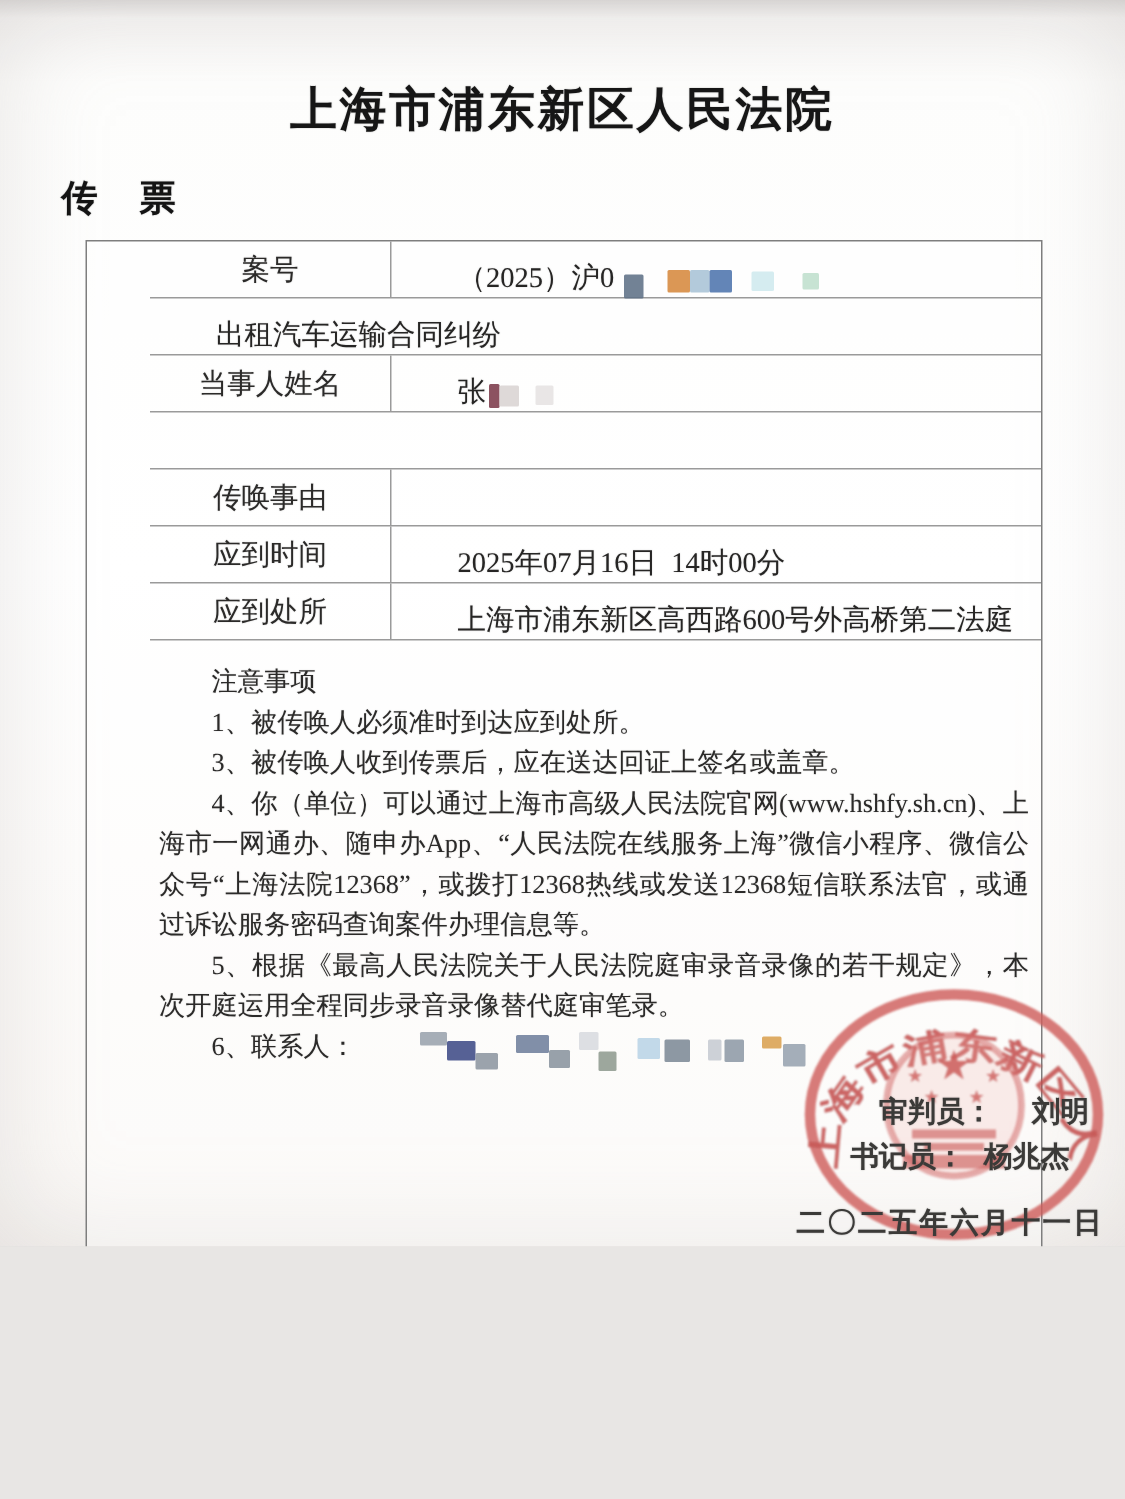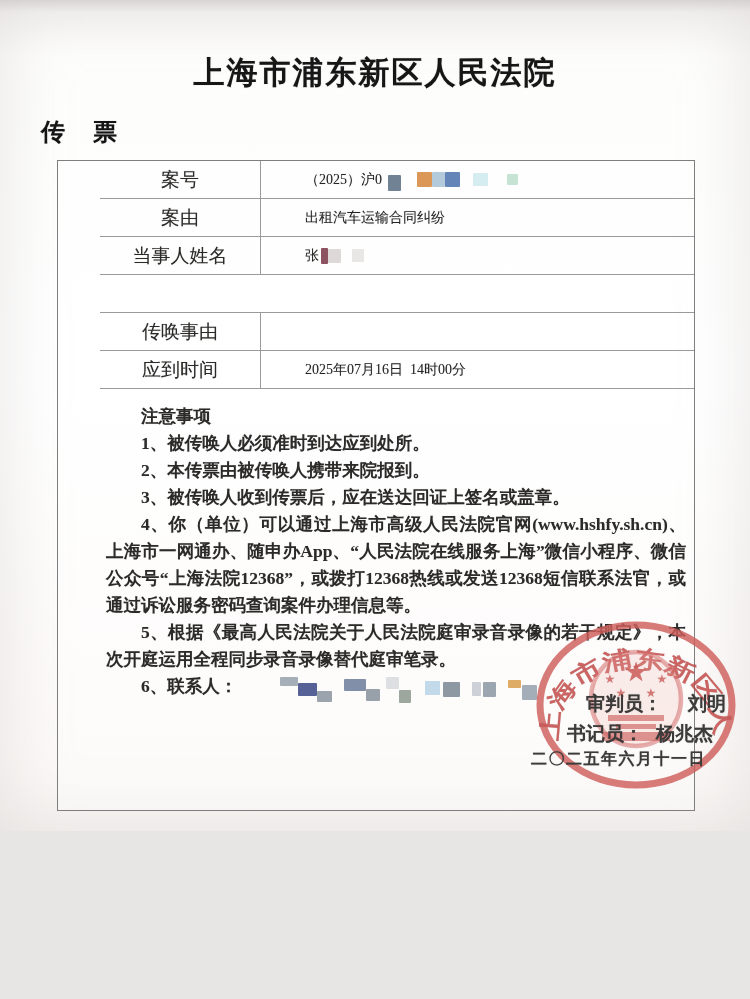--- a/index.html
+++ b/index.html
@@ -27,47 +27,47 @@
     box-sizing:border-box;
     padding-left:42px;
   }
   .t-row{display:flex;height:38px;border-bottom:1px solid #9a9a9a;box-sizing:border-box;}
   .t-label{
     width:161px;border-right:1px solid #9a9a9a;box-sizing:border-box;
     display:flex;align-items:center;justify-content:center;
     font-size:19px;color:#2b2a29;text-shadow:0 0 1px rgba(40,40,40,.25);
   }
   .t-value{
-    flex:1;display:flex;align-items:center;padding-left:44px;
-    font-size:14px;color:#262524;text-shadow:0 0 1px rgba(40,40,40,.25);
+    flex:1;display:flex;align-items:flex-end;padding-left:44px;
+    font-size:19px;color:#262524;text-shadow:0 0 1px rgba(40,40,40,.25);
     white-space:pre;
   }
   .notes-cell{
     position:relative;height:421px;box-sizing:border-box;
     padding:14px 8px 0 6px;
     font-size:17.5px;line-height:27px;color:#2b2a29;
     text-shadow:0 0 1px rgba(40,40,40,.22);
   }
-  .notes-cell p{margin:0;text-indent:2em;text-align:justify;font-weight:bold;}
+  .notes-cell p{margin:0;text-indent:2em;text-align:justify;}
   .notes-heading{margin:0 0 0 10px;text-indent:0;}
   .blk{display:inline-block;position:relative;vertical-align:middle;border-radius:1px;opacity:.88;}
   .blocks{display:inline-block;vertical-align:middle;margin-left:6px;white-space:nowrap;}
   .seal{
     position:absolute;left:434px;top:230px;width:204px;height:172px;
     filter:blur(.6px);opacity:.93;
   }
   .sig-line{
     position:absolute;font-size:19px;font-weight:700;color:#3b3a38;
     text-shadow:0 0 1px rgba(50,50,50,.45);white-space:nowrap;
   }
   .sig-judge{left:486px;top:301px;}
   .sig-clerk{left:467px;top:331px;}
   .sig-name-judge{margin-left:26px;}
   .sig-name-clerk{margin-left:13px;}
-  .sig-date{left:431px;top:356px;font-size:16px;letter-spacing:1.5px;text-align:center;}
+  .sig-date{left:431px;top:375px;font-size:19px;letter-spacing:1.5px;text-align:center;}
   .footer-note{
     position:absolute;left:68px;top:852px;font-size:16px;color:#2d2c2b;
     text-shadow:0 0 1px rgba(40,40,40,.25);
   }
 </style>
 </head>
 <body>
 
 <div class="page">
 
@@ -75,21 +75,20 @@
   <div class="doc-title">传　票</div>
 
   <div class="doc-box">
 
     <div class="t-row">
       <div class="t-label">案号</div>
       <div class="t-value"><span>（2025）沪0</span><span class="blocks"><span class="blk" style="background: rgb(94, 113, 134); width: 13px; height: 16px; top: 3px;"></span><span class="blk" style="background: rgb(214, 137, 62); width: 15px; height: 15px; margin-left: 16px;"></span><span class="blk" style="background: rgb(169, 195, 214); width: 13px; height: 15px;"></span><span class="blk" style="background: rgb(77, 116, 173); width: 15px; height: 15px;"></span><span class="blk" style="background: rgb(207, 233, 238); width: 15px; height: 13px; margin-left: 13px;"></span><span class="blk" style="background: rgb(191, 223, 205); width: 11px; height: 11px; margin-left: 19px;"></span></span></div>
     </div>
 
     <div class="t-row">
-      <div class="t-label">案由</div>
       <div class="t-value">出租汽车运输合同纠纷</div>
     </div>
 
     <div class="t-row">
       <div class="t-label">当事人姓名</div>
       <div class="t-value"><span>张</span><span class="blocks" style="margin-left:2px"><span class="blk" style="background: rgb(124, 58, 74); width: 7px; height: 16px;"></span><span class="blk" style="background: rgb(217, 212, 211); width: 13px; height: 14px;"></span><span class="blk" style="background: rgb(230, 227, 226); width: 12px; height: 13px; margin-left: 11px;"></span></span></div>
     </div>
 
     <div class="t-row">
       <div class="t-value"></div>
@@ -97,25 +96,28 @@
 
     <div class="t-row">
       <div class="t-label">传唤事由</div>
     </div>
 
     <div class="t-row">
       <div class="t-label">应到时间</div>
       <div class="t-value">2025年07月16日  14时00分</div>
     </div>
 
+    <div class="t-row">
+      <div class="t-label">应到处所</div>
+      <div class="t-value">上海市浦东新区高西路600号外高桥第二法庭</div>
+    </div>
 
     <div class="notes-cell">
       <p class="notes-heading">注意事项</p>
       <p>1、被传唤人必须准时到达应到处所。</p>
-      <p>2、本传票由被传唤人携带来院报到。</p>
       <p>3、被传唤人收到传票后，应在送达回证上签名或盖章。</p>
       <p>4、你（单位）可以通过上海市高级人民法院官网(www.hshfy.sh.cn)、上海市一网通办、随申办App、“人民法院在线服务上海”微信小程序、微信公众号“上海法院12368”，或拨打12368热线或发送12368短信联系法官，或通过诉讼服务密码查询案件办理信息等。</p>
       <p>5、根据《最高人民法院关于人民法院庭审录音录像的若干规定》，本次开庭运用全程同步录音录像替代庭审笔录。</p>
       <p><span>6、联系人：</span><span class="blocks"><span class="blk" style="background: rgb(154, 163, 173); width: 18px; height: 9px; margin-left: 2px; top: -8px;"></span><span class="blk" style="background: rgb(63, 75, 134); width: 19px; height: 13px;"></span><span class="blk" style="background: rgb(141, 150, 160); width: 15px; height: 11px; top: 7px;"></span><span class="blk" style="background: rgb(112, 127, 156); width: 22px; height: 12px; margin-left: 12px; top: -4px;"></span><span class="blk" style="background: rgb(138, 148, 158); width: 14px; height: 12px; top: 6px;"></span><span class="blk" style="background: rgb(216, 219, 223); width: 13px; height: 12px; margin-left: 6px; top: -6px;"></span><span class="blk" style="background: rgb(143, 155, 143); width: 12px; height: 13px; top: 7px;"></span><span class="blk" style="background: rgb(185, 212, 230); width: 15px; height: 14px; margin-left: 14px; top: -1px;"></span><span class="blk" style="background: rgb(125, 138, 150); width: 17px; height: 15px; margin-left: 3px;"></span><span class="blk" style="background: rgb(198, 203, 209); width: 9px; height: 14px; margin-left: 12px;"></span><span class="blk" style="background: rgb(142, 154, 166); width: 13px; height: 15px; margin-left: 2px;"></span><span class="blk" style="background: rgb(217, 160, 80); width: 13px; height: 8px; margin-left: 12px; top: -5px;"></span><span class="blk" style="background: rgb(151, 163, 175); width: 15px; height: 15px; margin-left: 1px; top: 3px;"></span></span></p>
 
       <svg class="seal" viewBox="0 0 204 172" aria-hidden="true">
         <defs>
           <path id="sealArc" d="M 25,122 A 78,64 0 1 1 179,122" fill="none"></path>
         </defs>
         <ellipse cx="102" cy="86" rx="96" ry="80" fill="none" stroke="#cf5e5c" stroke-width="7" opacity="0.88"></ellipse>

